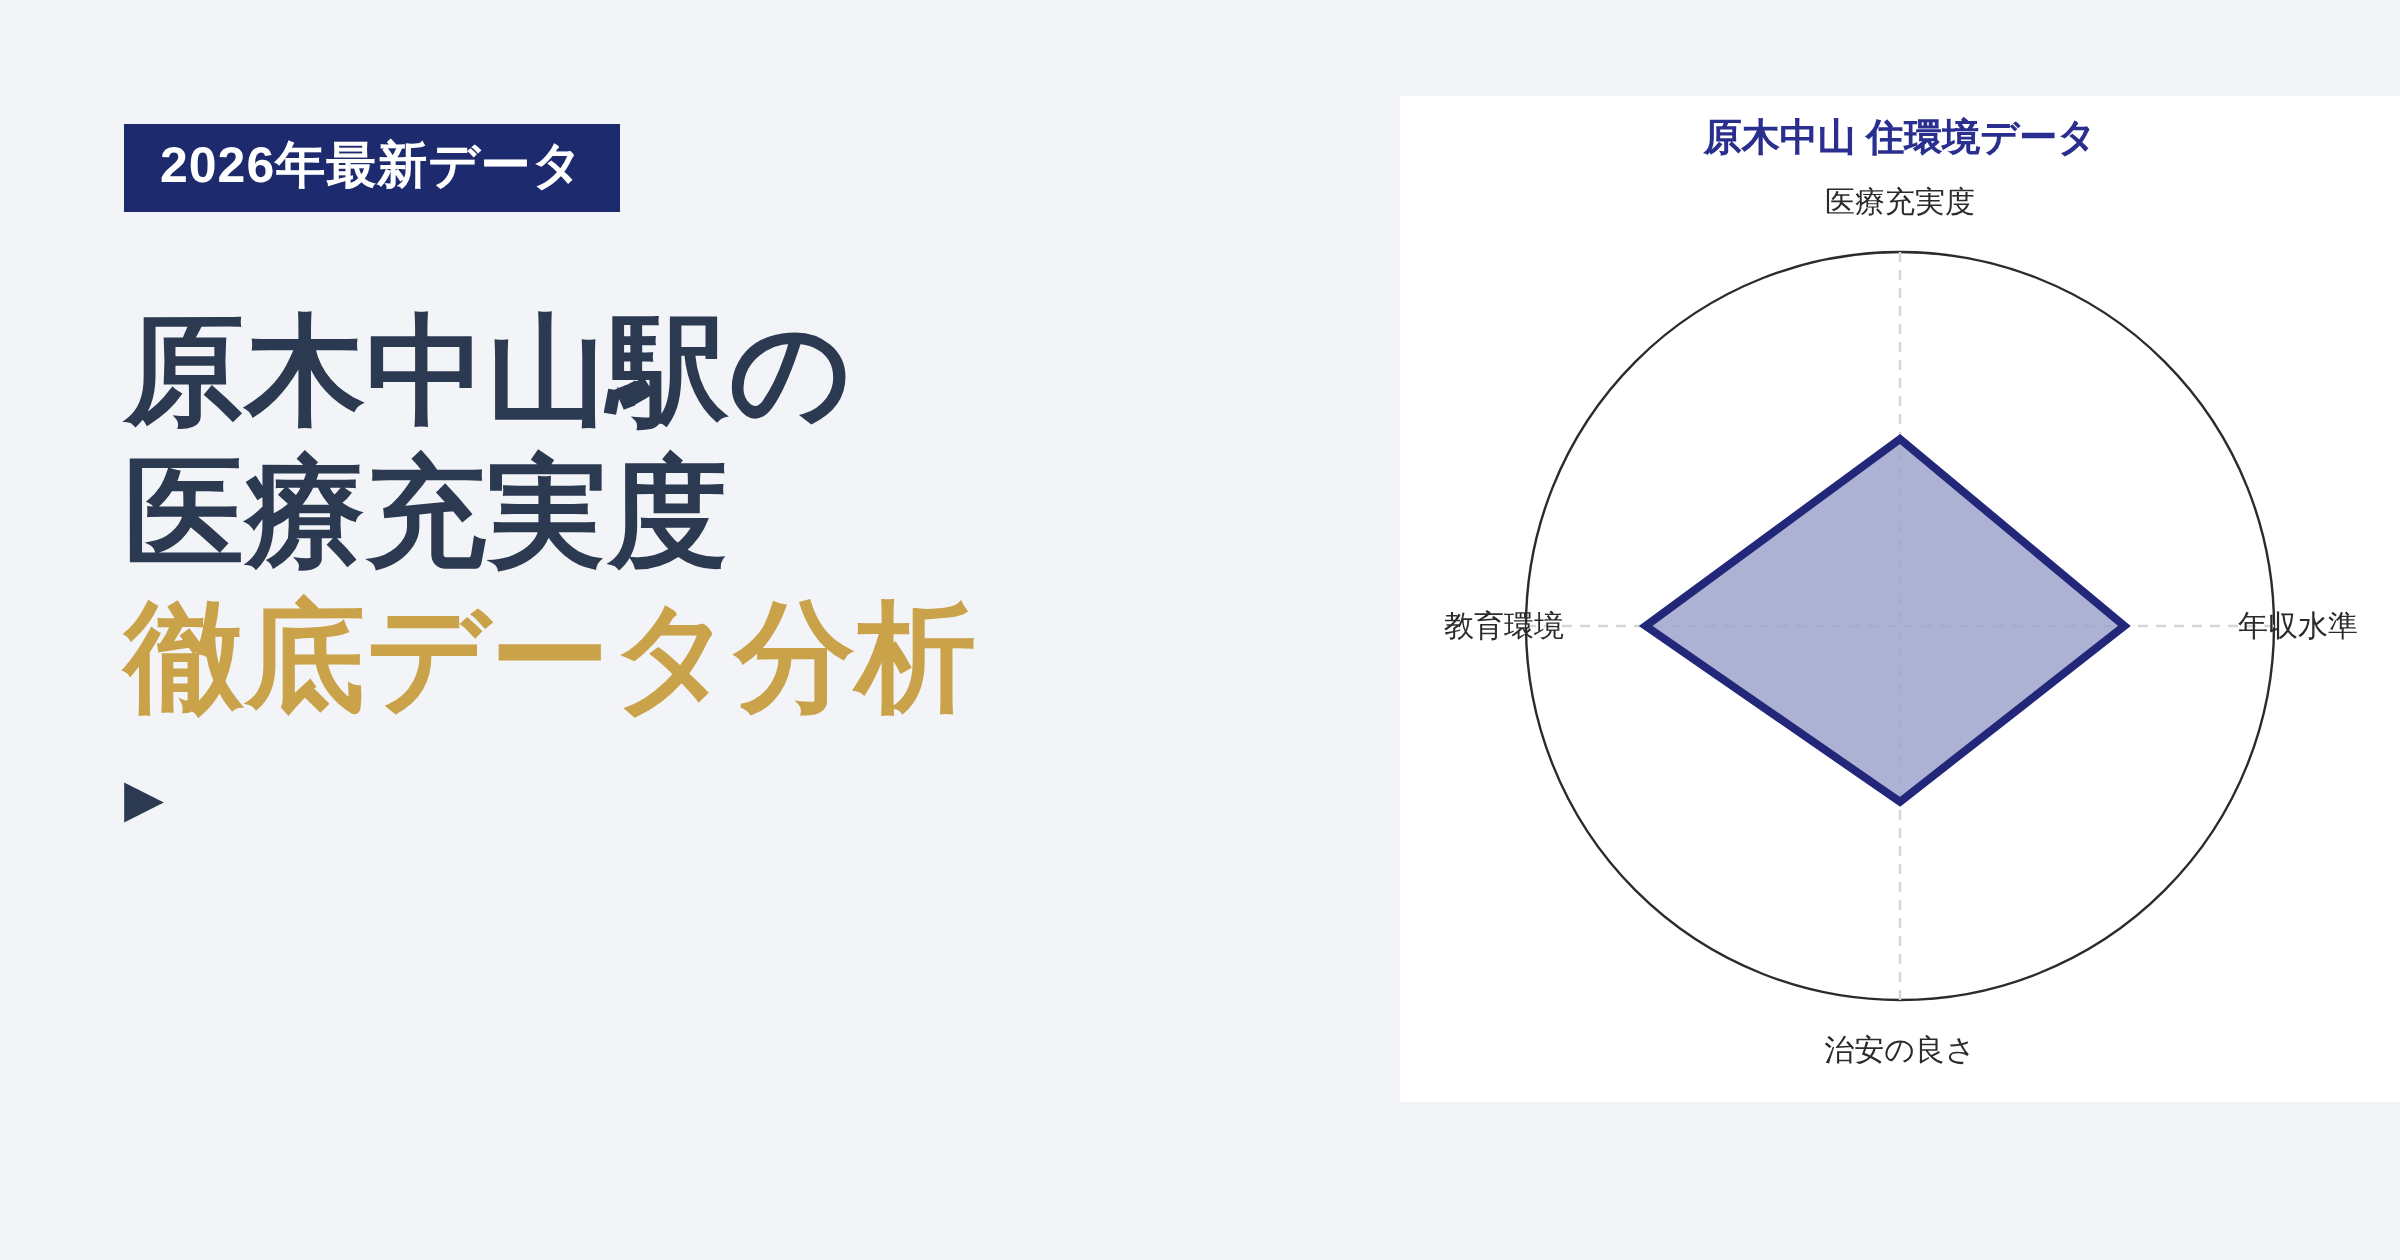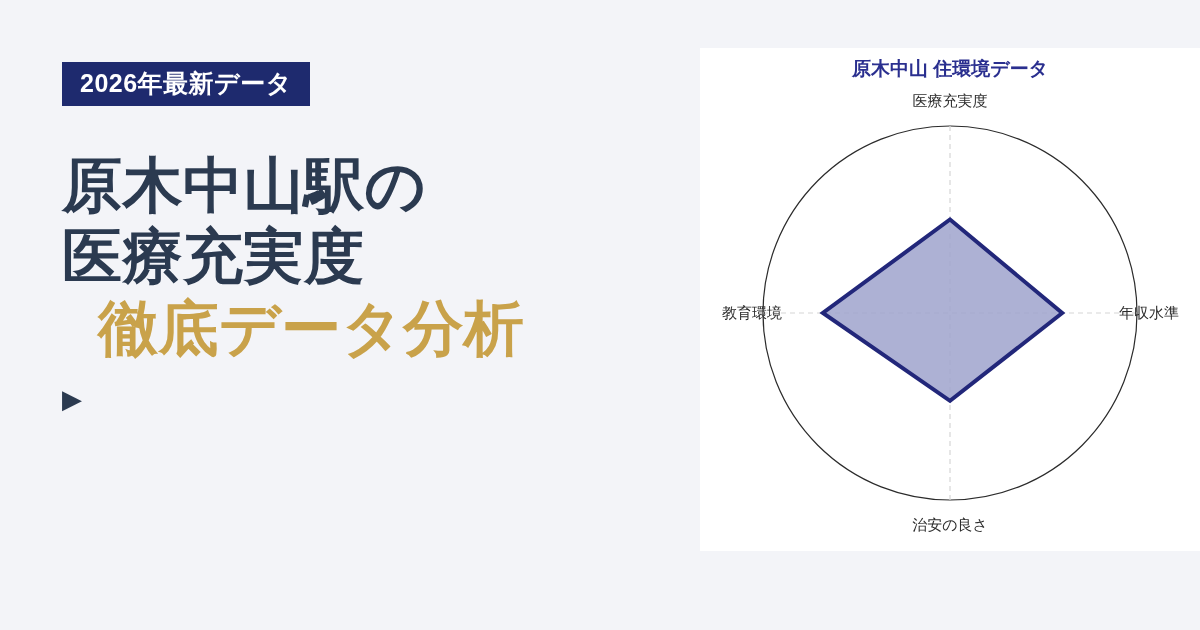--- a/index.html
+++ b/index.html
@@ -39,21 +39,21 @@
 
   #headline {
     margin-top: 44px;
     font-size: 60px;
     font-weight: bold;
     line-height: 1.19;
     letter-spacing: 0.5px;
     color: #2b3a50;
   }
   .hl-line { display: block; white-space: nowrap; }
-  .hl-gold { color: #c9a24a; margin-left: 36px; }
+  .hl-gold { color: #c9a24a; }
 
   #subtitle {
     margin-top: 22px;
     font-size: 30px;
     font-weight: bold;
     color: #2b3a50;
     letter-spacing: 0.5px;
     white-space: nowrap;
     display: flex;
     align-items: center;

